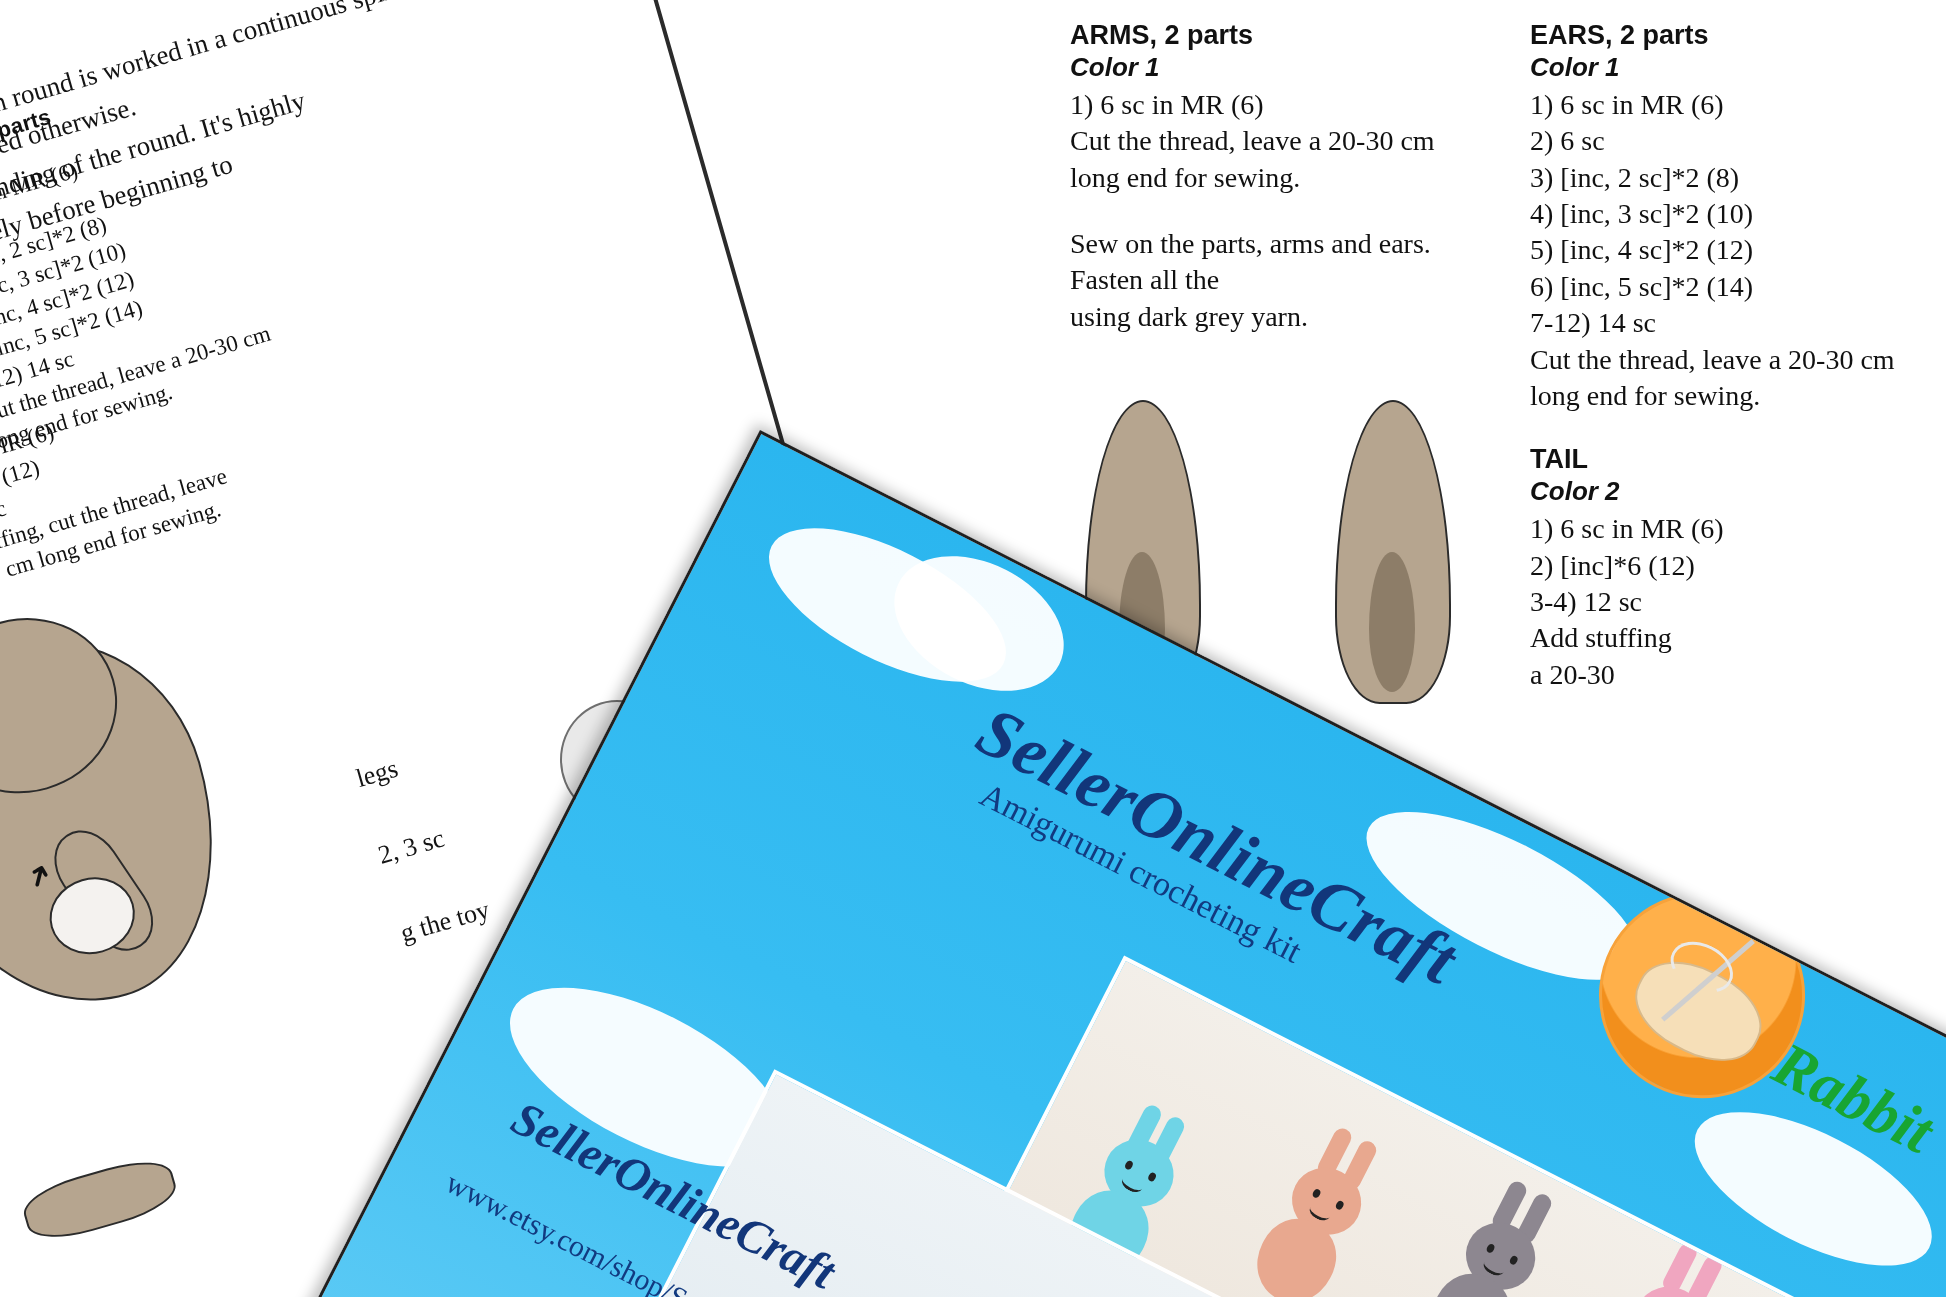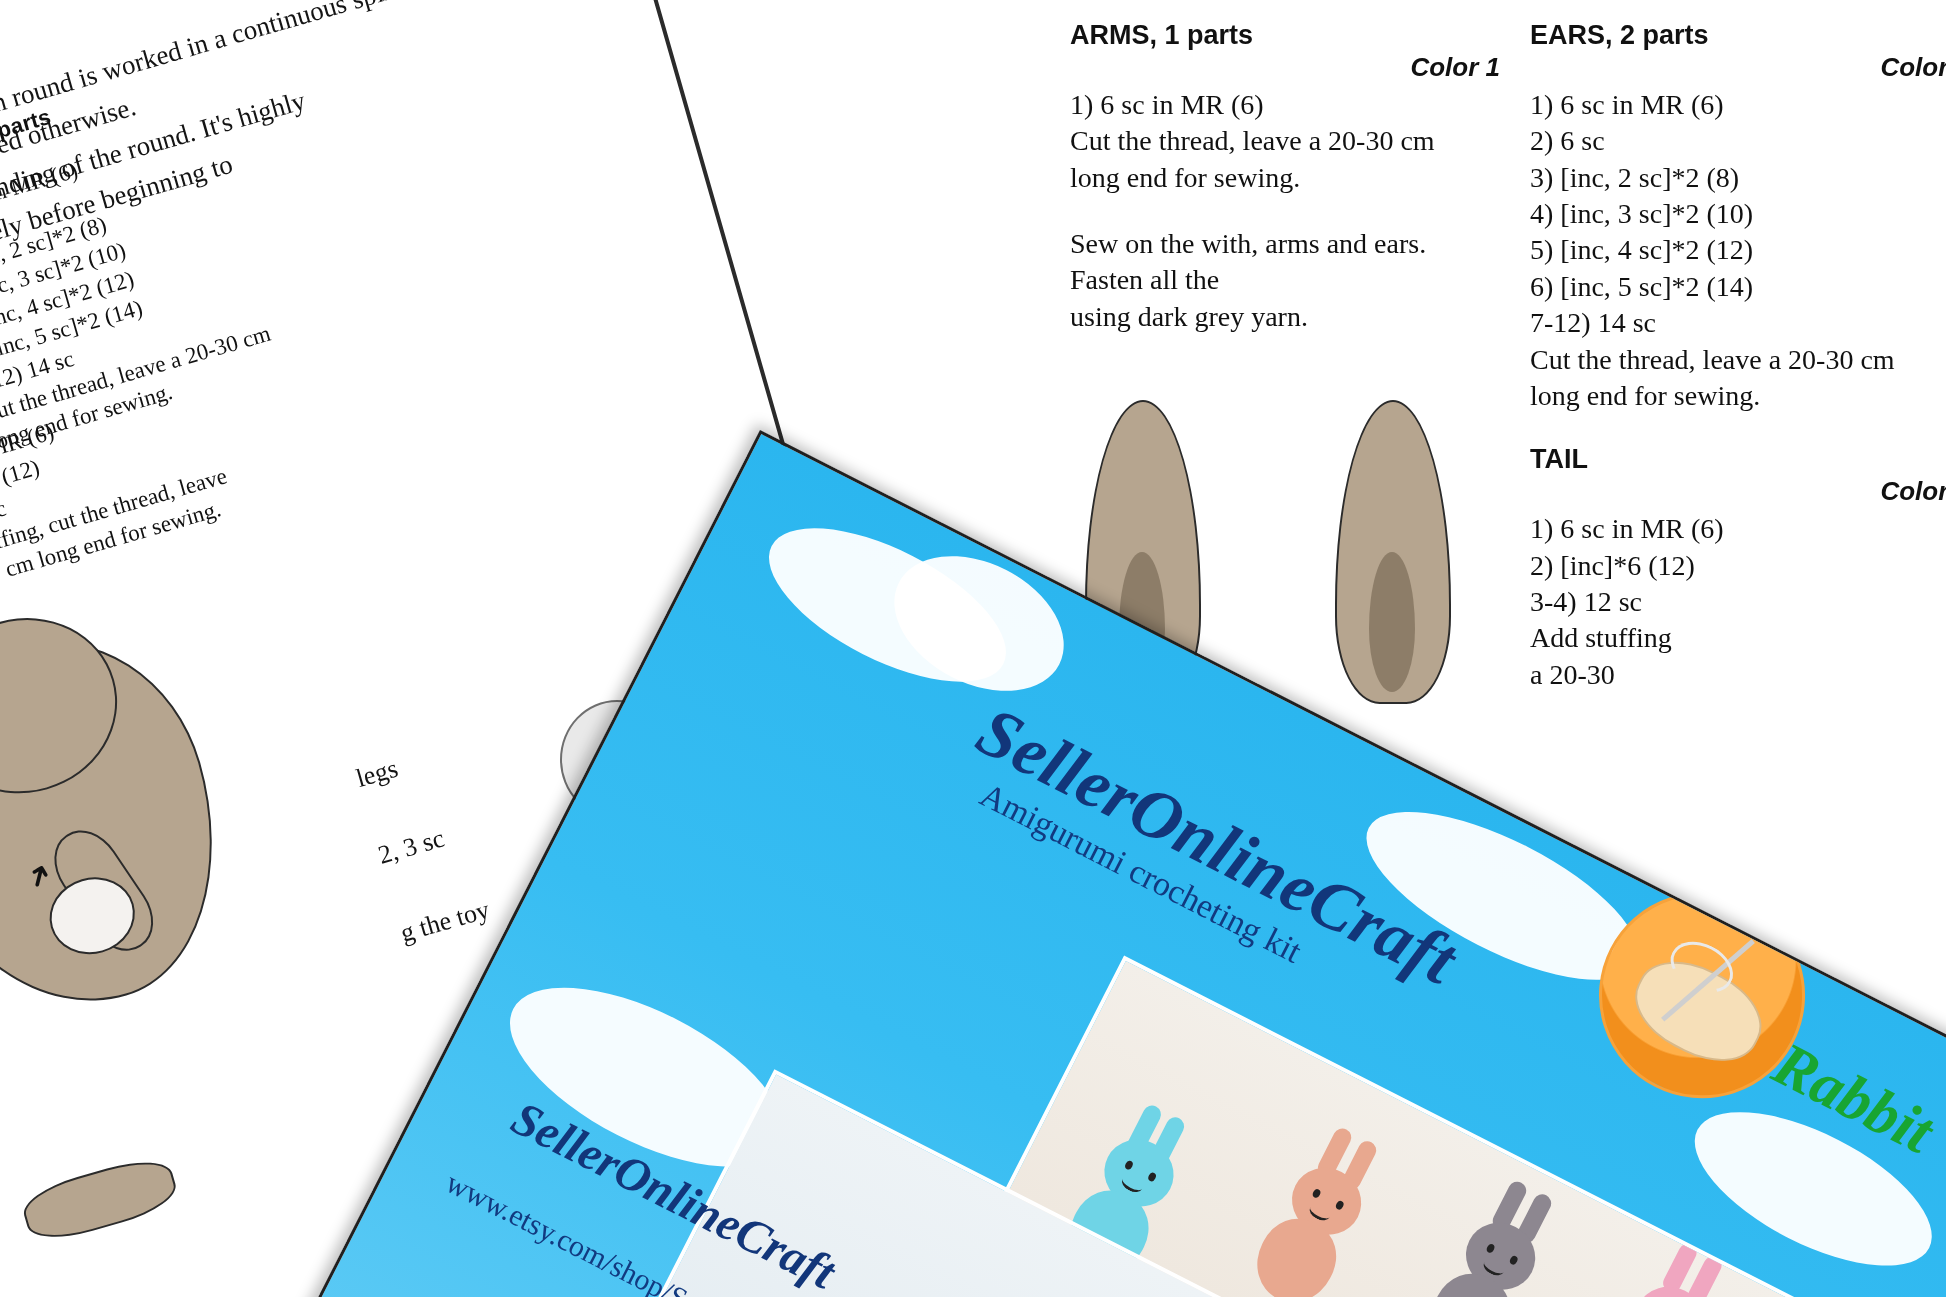--- a/index.html
+++ b/index.html
@@ -63,21 +63,21 @@
   .bk-right{position:absolute;left:560px;top:890px;width:420px;font-size:26px;line-height:1.55;color:#141414;}
 
   
   .sheet-front{
     position:absolute;left:1020px;top:-10px;width:980px;height:1120px;background:#fff;
   }
   .col{position:absolute;top:30px;}
   .col-a{left:50px;width:430px;}
   .col-b{left:510px;width:440px;}
   .col h3{margin:0;font-family:"Liberation Sans",sans-serif;font-size:27px;font-weight:bold;}
-  .col .clr{margin:0 0 2px 0;font-family:"Liberation Sans",sans-serif;font-size:26px;font-weight:bold;font-style:italic;text-align:right;}
+  .col .clr{margin:0 0 2px 0;font-family:"Liberation Sans",sans-serif;font-size:26px;font-weight:bold;font-style:italic;}
   .col p{margin:0;font-size:28px;line-height:1.30;}
   .col .gap{height:30px;}
 
   
   .big-ear{
     position:absolute;width:112px;height:300px;background:#b6a58f;border:2px solid #2b2b2b;
     border-radius:52% 52% 40% 40%/70% 70% 30% 30%;
   }
   .big-ear .inner-sh{position:absolute;left:32px;top:150px;width:46px;height:140px;background:#8d7d68;border-radius:50%/55% 55% 45% 45%;}
   .big-ear-1{left:1085px;top:400px;}
@@ -230,27 +230,27 @@
     <div>29) 42 sc</div>
     <div>30) [5 sc, dec]*6 (</div>
     <div>31-33) 36 sc</div>
     <div>34) [2 sc</div>
 
   </div>
 
   <div class="sheet-front">
 
     <div class="col col-a">
-      <h3>ARMS, 1 parts</h3>
+      <h3>ARMS, 2 parts</h3>
       <p class="clr">Color 1</p>
       <p>1) 6 sc in MR (6)</p>
       <p>Cut the thread, leave a 20-30 cm</p>
       <p>long end for sewing.</p>
       <div class="gap"></div>
-      <p>Sew on the with, arms and ears. Fasten all the</p>
+      <p>Sew on the parts, arms and ears. Fasten all the</p>
       <p>using dark grey yarn.</p>
     </div>
 
     <div class="col col-b">
       <h3>EARS, 2 parts</h3>
       <p class="clr">Color 1</p>
       <p>1) 6 sc in MR (6)</p>
       <p>2) 6 sc</p>
       <p>3) [inc, 2 sc]*2 (8)</p>
       <p>4) [inc, 3 sc]*2 (10)</p>

